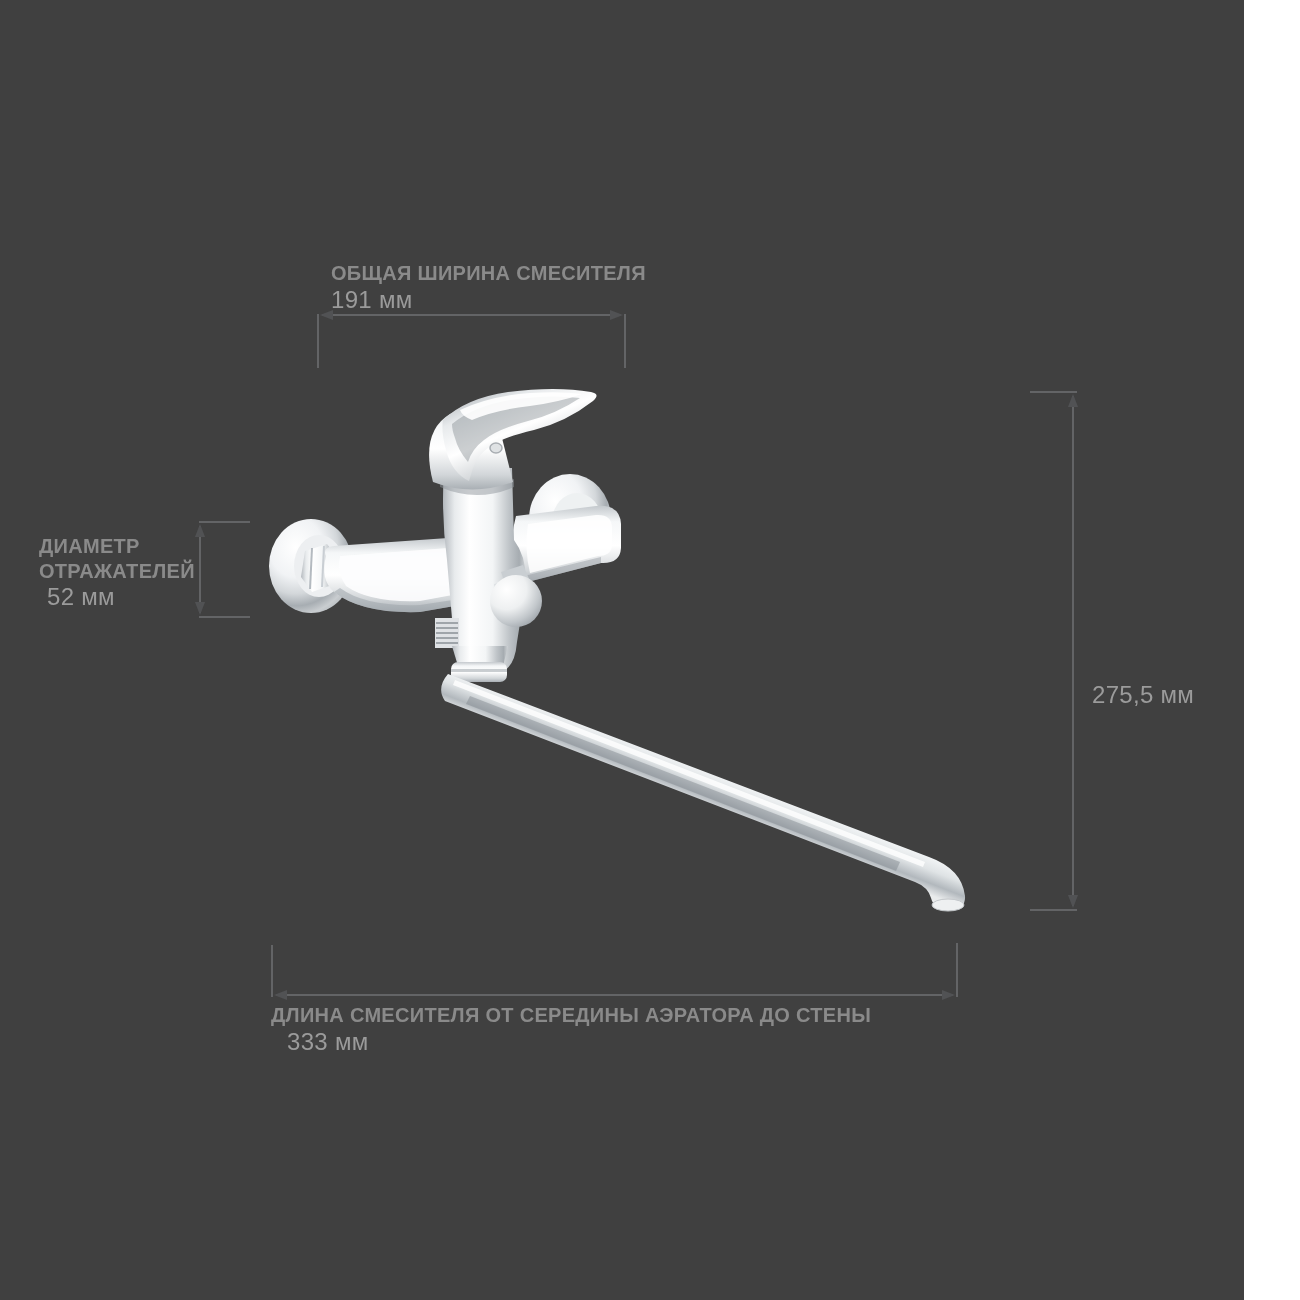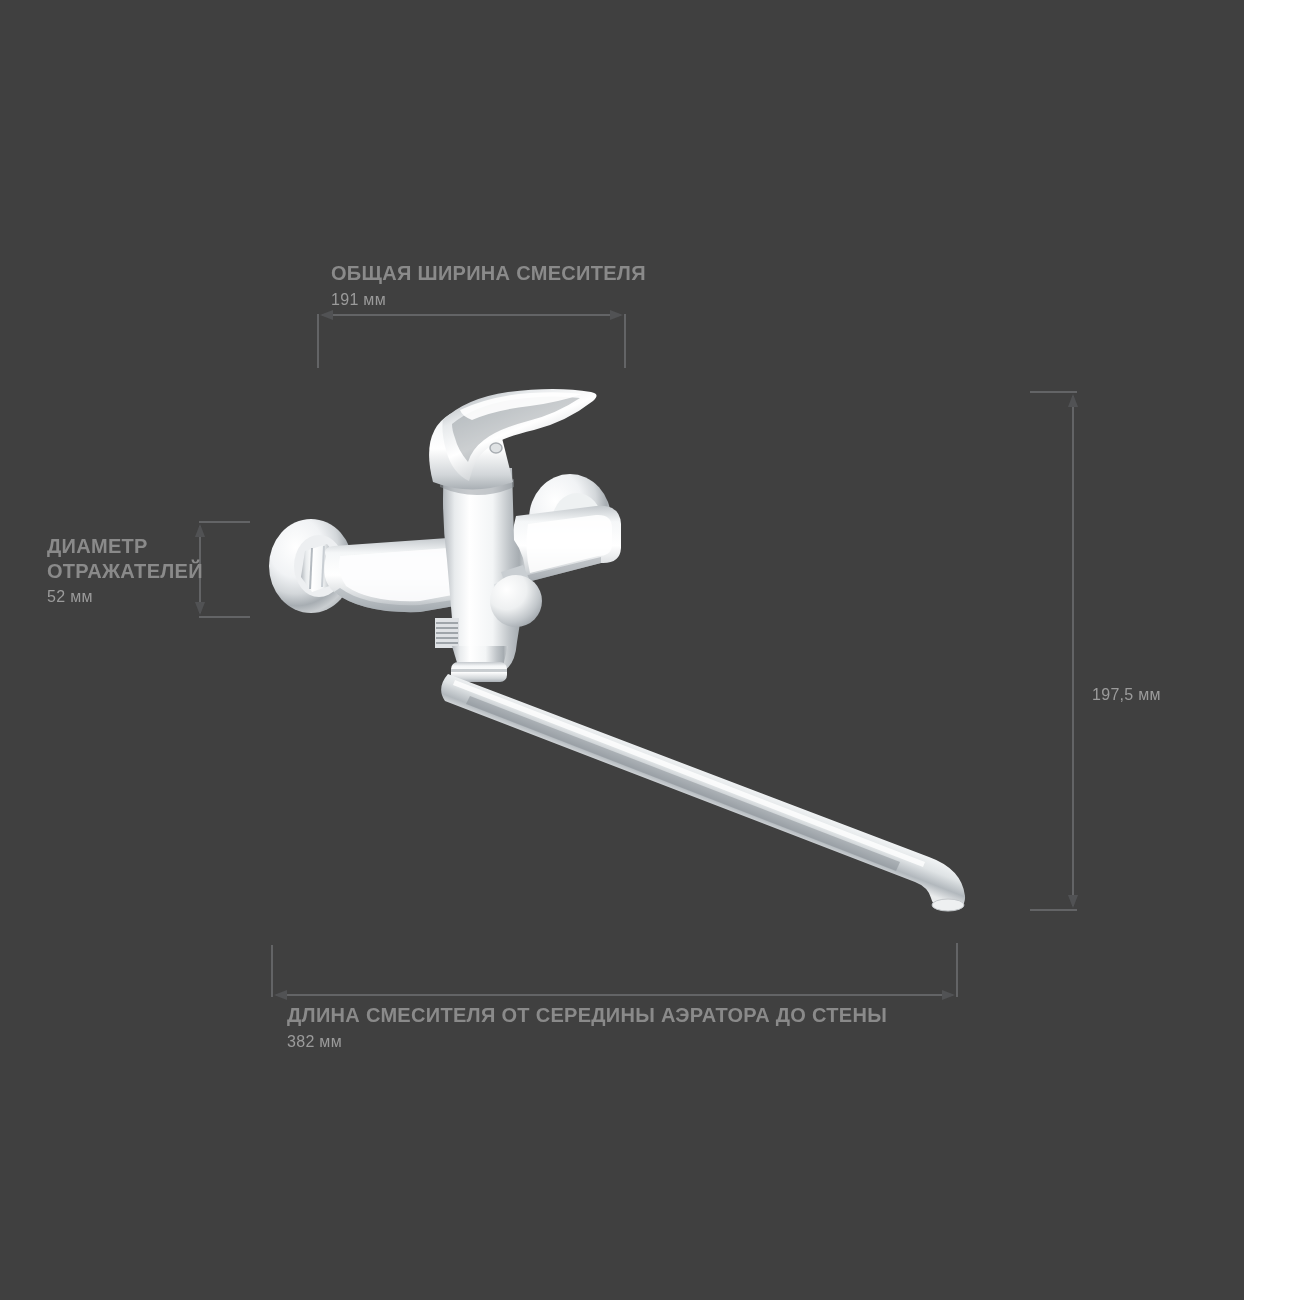--- a/index.html
+++ b/index.html
@@ -28,34 +28,34 @@
     font-size: 20px;
     line-height: 25px;
     color: #8a8a8a;
     letter-spacing: 0.3px;
     white-space: nowrap;
   }
   .dim-value {
     position: absolute;
     font-family: "Liberation Sans", sans-serif;
     font-weight: normal;
-    font-size: 16px;
+    font-size: 24px;
     line-height: 24px;
     color: #9b9b9b;
     letter-spacing: 0.3px;
     white-space: nowrap;
   }
   
   .lbl-width   { left: 331px; top: 261px; }
   .val-width   { left: 331px; top: 288px; }
-  .lbl-diam    { left: 47px;  top: 534px; }
+  .lbl-diam    { left: 39px;  top: 534px; }
   .val-diam    { left: 47px;  top: 585px; }
   .lbl-height  { left: 1092px; top: 632px; }
   .val-height  { left: 1092px; top: 683px; }
-  .lbl-length  { left: 287px; top: 1003px; }
+  .lbl-length  { left: 271px; top: 1003px; }
   .val-length  { left: 287px; top: 1030px; }
 </style>
 </head>
 <body>
 
 <div class="stage">
 
   <svg class="art" viewBox="0 0 1300 1300">
     <defs>
       <marker id="arr" markerWidth="13" markerHeight="10" refX="11" refY="5" orient="auto-start-reverse" markerUnits="userSpaceOnUse">
@@ -212,18 +212,18 @@
 
   <div class="dim-label lbl-width">ОБЩАЯ ШИРИНА СМЕСИТЕЛЯ</div>
   <div class="dim-value val-width">191 мм</div>
 
   <div class="dim-label lbl-diam">
     <div>ДИАМЕТР</div>
     <div>ОТРАЖАТЕЛЕЙ</div>
   </div>
   <div class="dim-value val-diam">52 мм</div>
 
-  <div class="dim-value val-height">197,5 мм</div>
+  <div class="dim-value val-height">275,5 мм</div>
 
   <div class="dim-label lbl-length">ДЛИНА СМЕСИТЕЛЯ ОТ СЕРЕДИНЫ АЭРАТОРА ДО СТЕНЫ</div>
-  <div class="dim-value val-length">382 мм</div>
+  <div class="dim-value val-length">333 мм</div>
 
 </div>
 
 </body></html>

